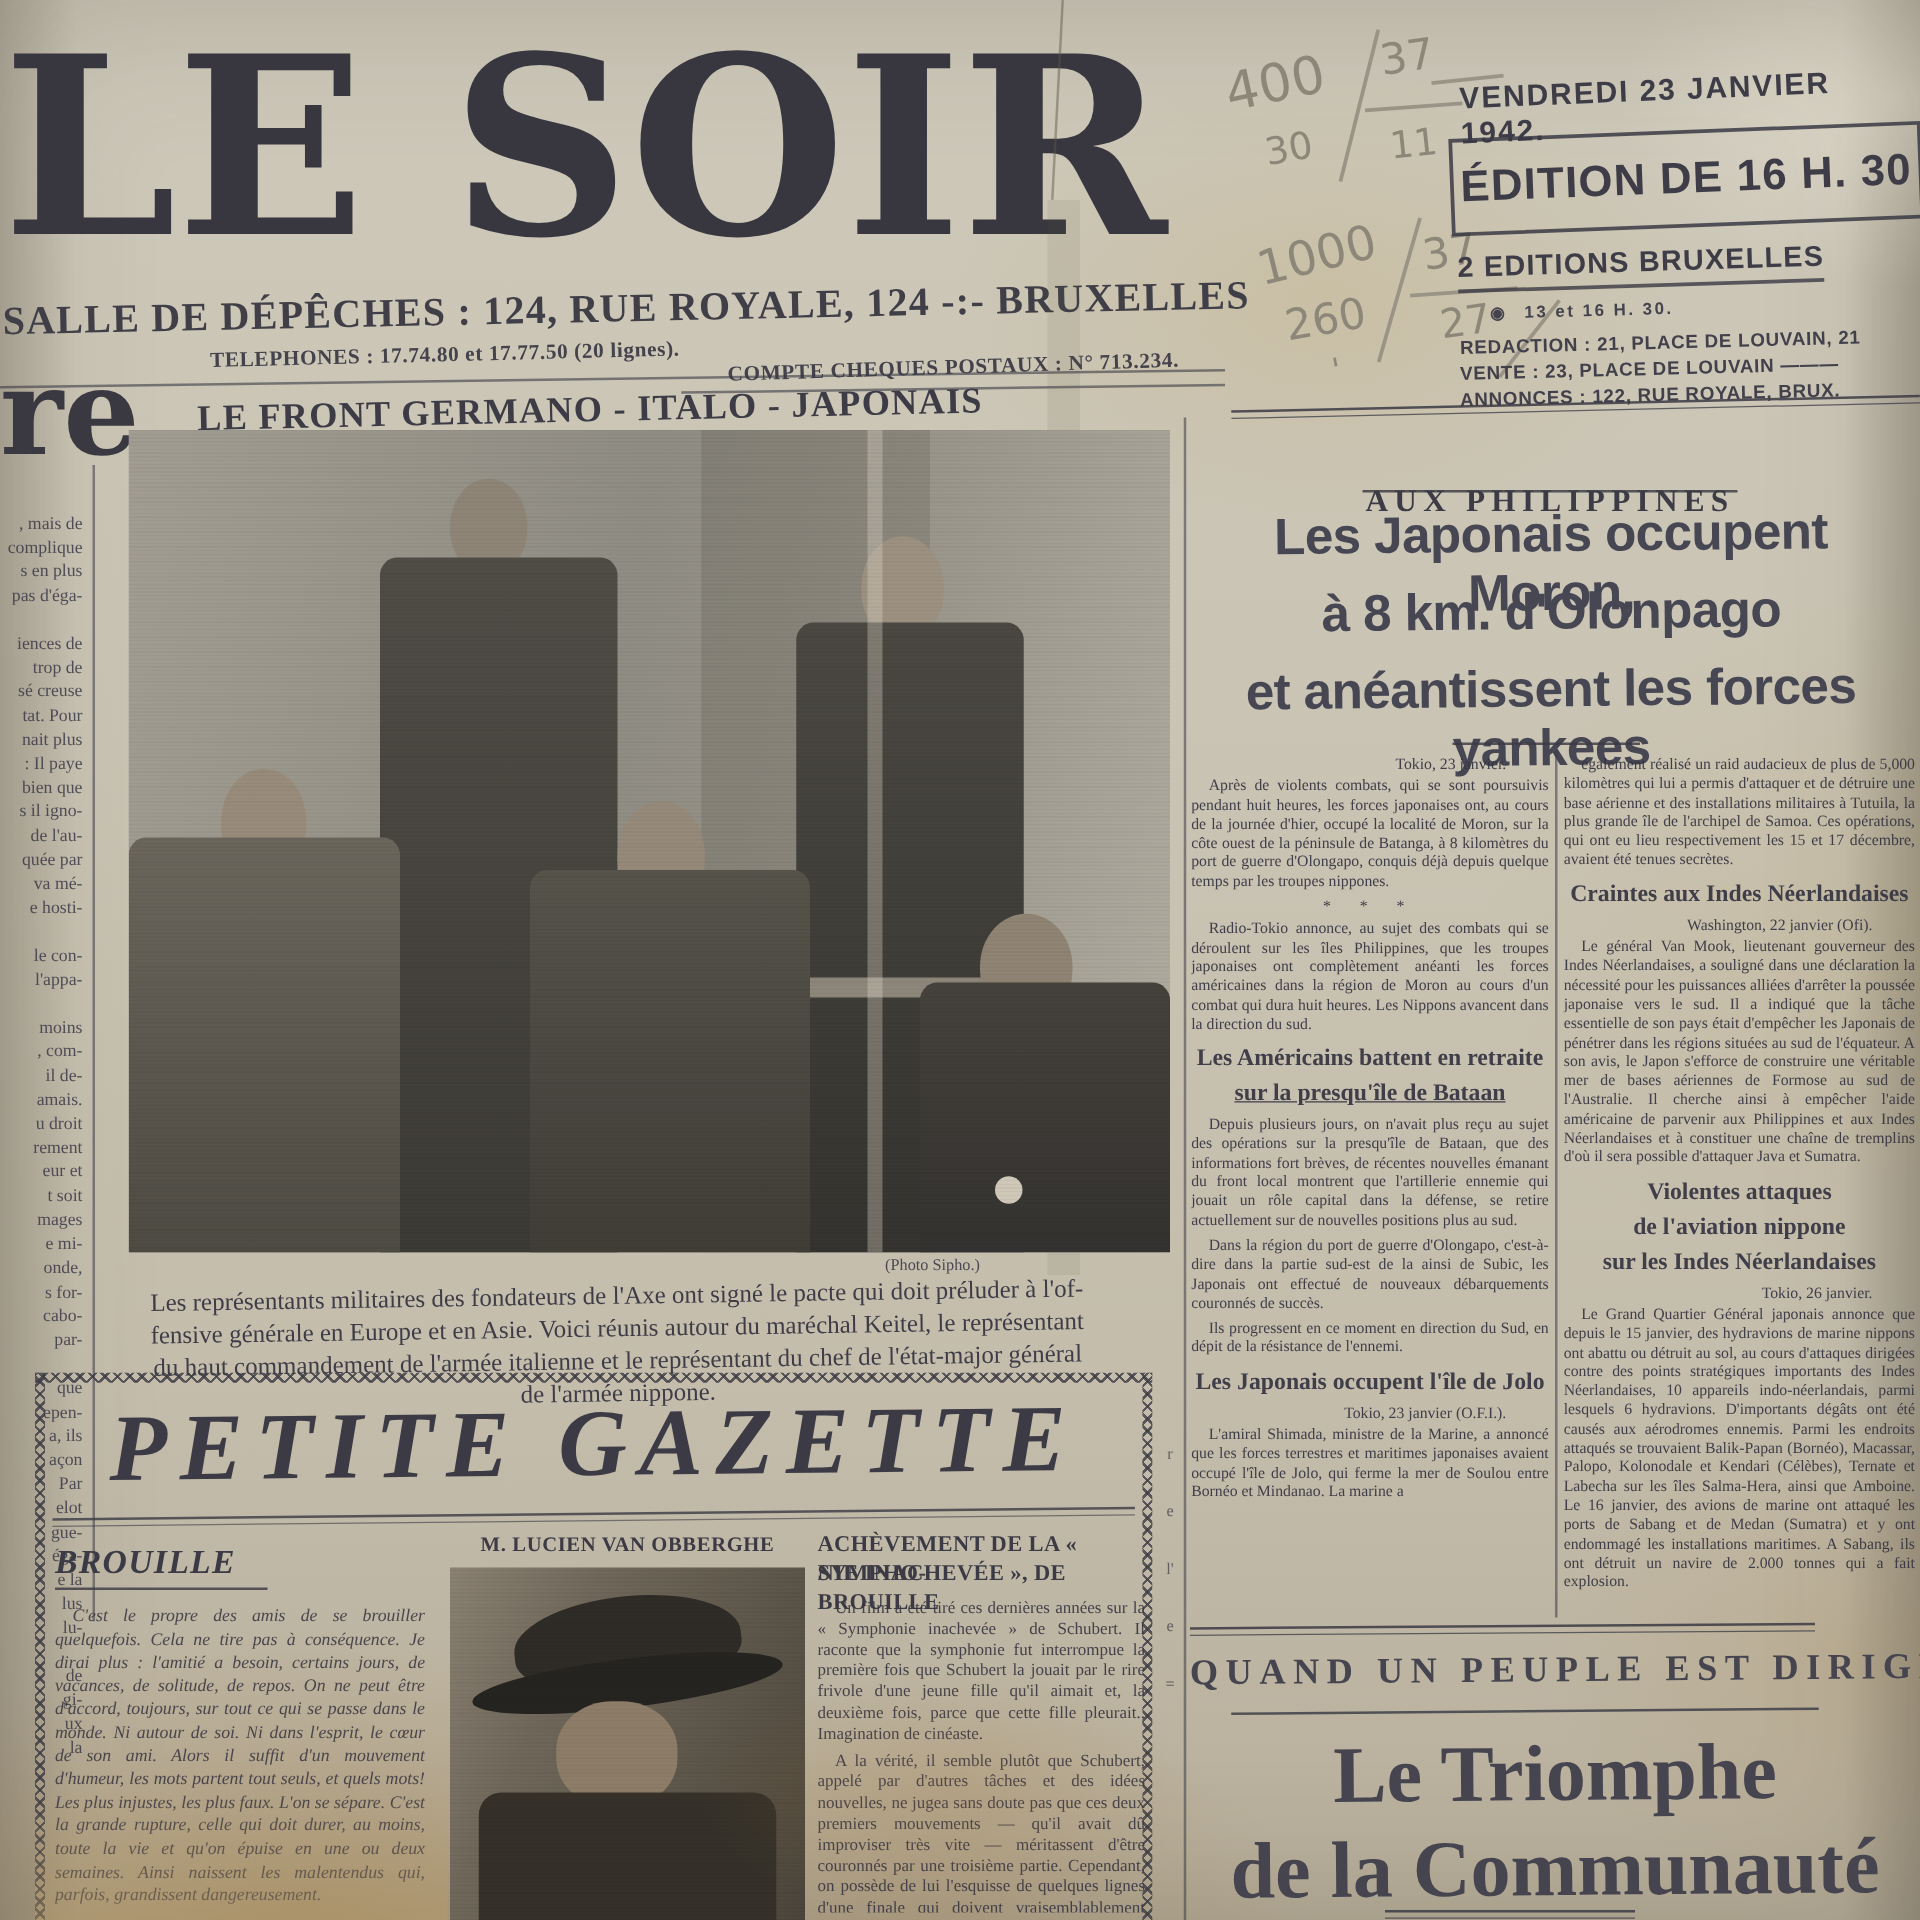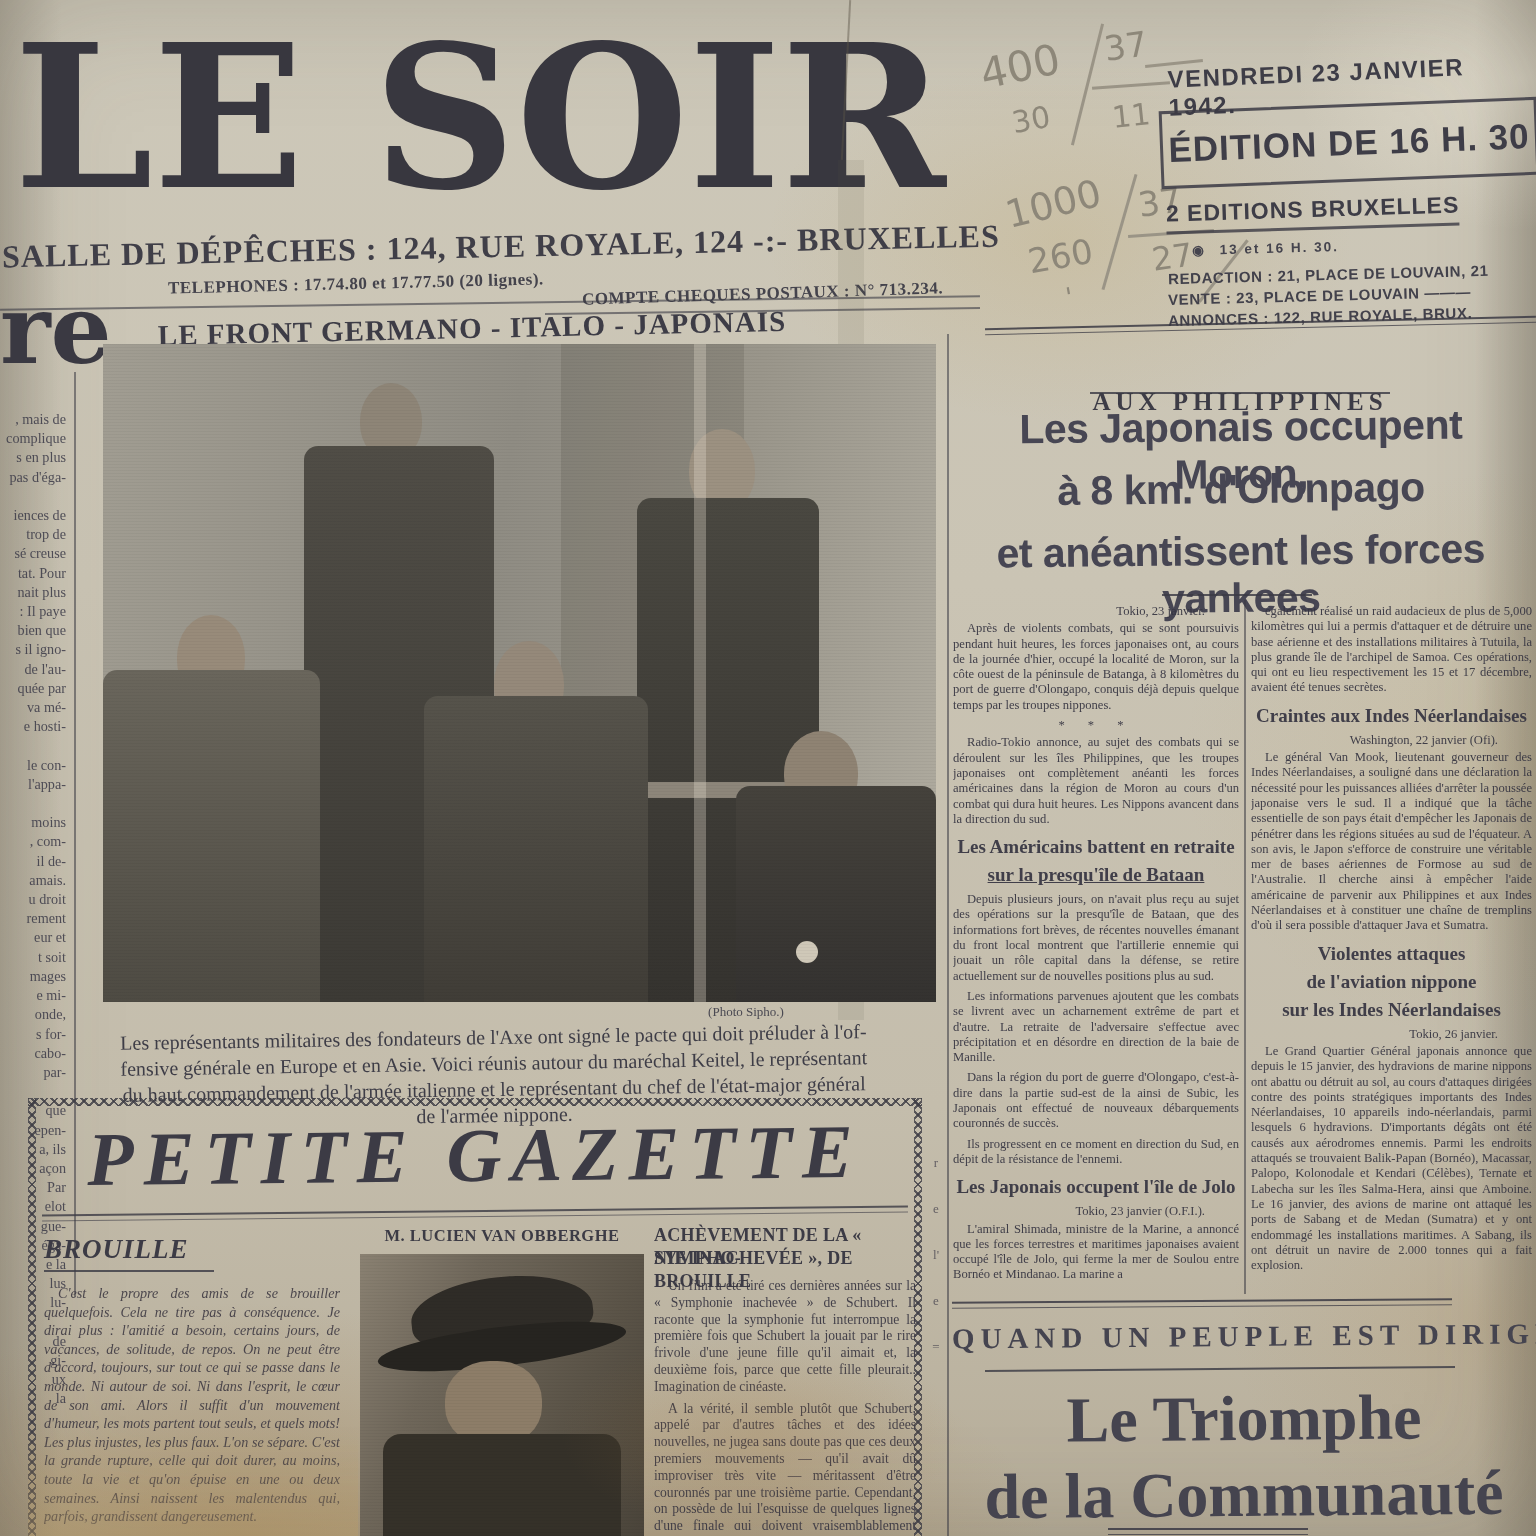--- a/index.html
+++ b/index.html
@@ -43,21 +43,21 @@
   .pstroke{background:#9a9486;}
   .fig{position:absolute;}
   .fig .head{position:absolute;border-radius:50% 50% 46% 46%;}
   .fig .torso{position:absolute;border-radius:14px 14px 0 0;}
 </style>
 </head>
 <body>
 
 <div class="page">
 
-  <div class="abs mast" style="left:14px;top:18px;width:1000px;font-size:198px;line-height:200px;letter-spacing:0px;color:#38373f;white-space:nowrap;">LE SOIR</div>
+  <div class="abs mast" style="left:2px;top:18px;width:1000px;font-size:198px;line-height:200px;letter-spacing:0px;color:#38373f;white-space:nowrap;">LE SOIR</div>
 
   <div class="abs serifB" style="left:2px;top:228px;width:995px;font-size:32px;letter-spacing:1px;white-space:nowrap;transform:rotate(-1.2deg);color:#403f48;">SALLE DE DÉPÊCHES : 124, RUE ROYALE, 124 -:- BRUXELLES</div>
 
   <div class="abs serifB" style="left:168px;top:274px;font-size:17px;letter-spacing:.5px;transform:rotate(-1.4deg);color:#44434c;">TELEPHONES : 17.74.80 et 17.77.50 (20 lignes).</div>
 
   <div class="abs serifB" style="left:582px;top:284px;font-size:17px;letter-spacing:.5px;transform:rotate(-1.8deg);color:#44434c;">COMPTE CHEQUES POSTAUX : N° 713.234.</div>
 
   <div class="abs rule-thin" style="left:0;top:302px;width:980px;transform:rotate(-0.8deg);"></div>
   <div class="abs rule-thin" style="left:545px;top:310px;width:435px;transform:rotate(-0.8deg);"></div>
 
@@ -255,21 +255,20 @@
   <div class="abs rule" style="left:1162px;top:594px;width:150px;"></div>
 
   <div class="abs artcol" style="left:953px;top:604px;width:286px;height:692px;">
       <div class="dateline">Tokio, 23 janvier.</div>
       <div class="para">Après de violents combats, qui se sont poursuivis pendant huit heures, les forces japonaises ont, au cours de la journée d'hier, occupé la localité de Moron, sur la côte ouest de la péninsule de Batanga, à 8 kilomètres du port de guerre d'Olongapo, conquis déjà depuis quelque temps par les troupes nippones.</div>
       <div class="stars">* * *</div>
       <div class="para">Radio-Tokio annonce, au sujet des combats qui se déroulent sur les îles Philippines, que les troupes japonaises ont complètement anéanti les forces américaines dans la région de Moron au cours d'un combat qui dura huit heures. Les Nippons avancent dans la direction du sud.</div>
       <div class="subhead">Les Américains battent en retraite</div>
       <div class="subhead" style="margin: 0px 0px 6px; text-decoration: underline;">sur la presqu'île de Bataan</div>
       <div class="para">Depuis plusieurs jours, on n'avait plus reçu au sujet des opérations sur la presqu'île de Bataan, que des informations fort brèves, de récentes nouvelles émanant du front local montrent que l'artillerie ennemie qui jouait un rôle capital dans la défense, se retire actuellement sur de nouvelles positions plus au sud.</div>
-      <div class="para">Les informations parvenues ajoutent que les combats se livrent avec un acharnement extrême de part et d'autre. La retraite de l'adversaire s'effectue avec précipitation et en désordre en direction de la baie de Manille.</div>
       <div class="para">Dans la région du port de guerre d'Olongapo, c'est-à-dire dans la partie sud-est de la ainsi de Subic, les Japonais ont effectué de nouveaux débarquements couronnés de succès.</div>
       <div class="para">Ils progressent en ce moment en direction du Sud, en dépit de la résistance de l'ennemi.</div>
       <div class="subhead">Les Japonais occupent l'île de Jolo</div>
       <div class="dateline">Tokio, 23 janvier (O.F.I.).</div>
       <div class="para">L'amiral Shimada, ministre de la Marine, a annoncé que les forces terrestres et maritimes japonaises avaient occupé l'île de Jolo, qui ferme la mer de Soulou entre Bornéo et Mindanao. La marine a</div>
     </div>
   <div class="abs vrule" style="left:1244px;top:600px;height:694px;"></div>
   <div class="abs artcol" style="left:1251px;top:604px;width:281px;height:692px;">
       <div class="para">également réalisé un raid audacieux de plus de 5,000 kilomètres qui lui a permis d'attaquer et de détruire une base aérienne et des installations militaires à Tutuila, la plus grande île de l'archipel de Samoa. Ces opérations, qui ont eu lieu respectivement les 15 et 17 décembre, avaient été tenues secrètes.</div>
       <div class="subhead">Craintes aux Indes Néerlandaises</div>

